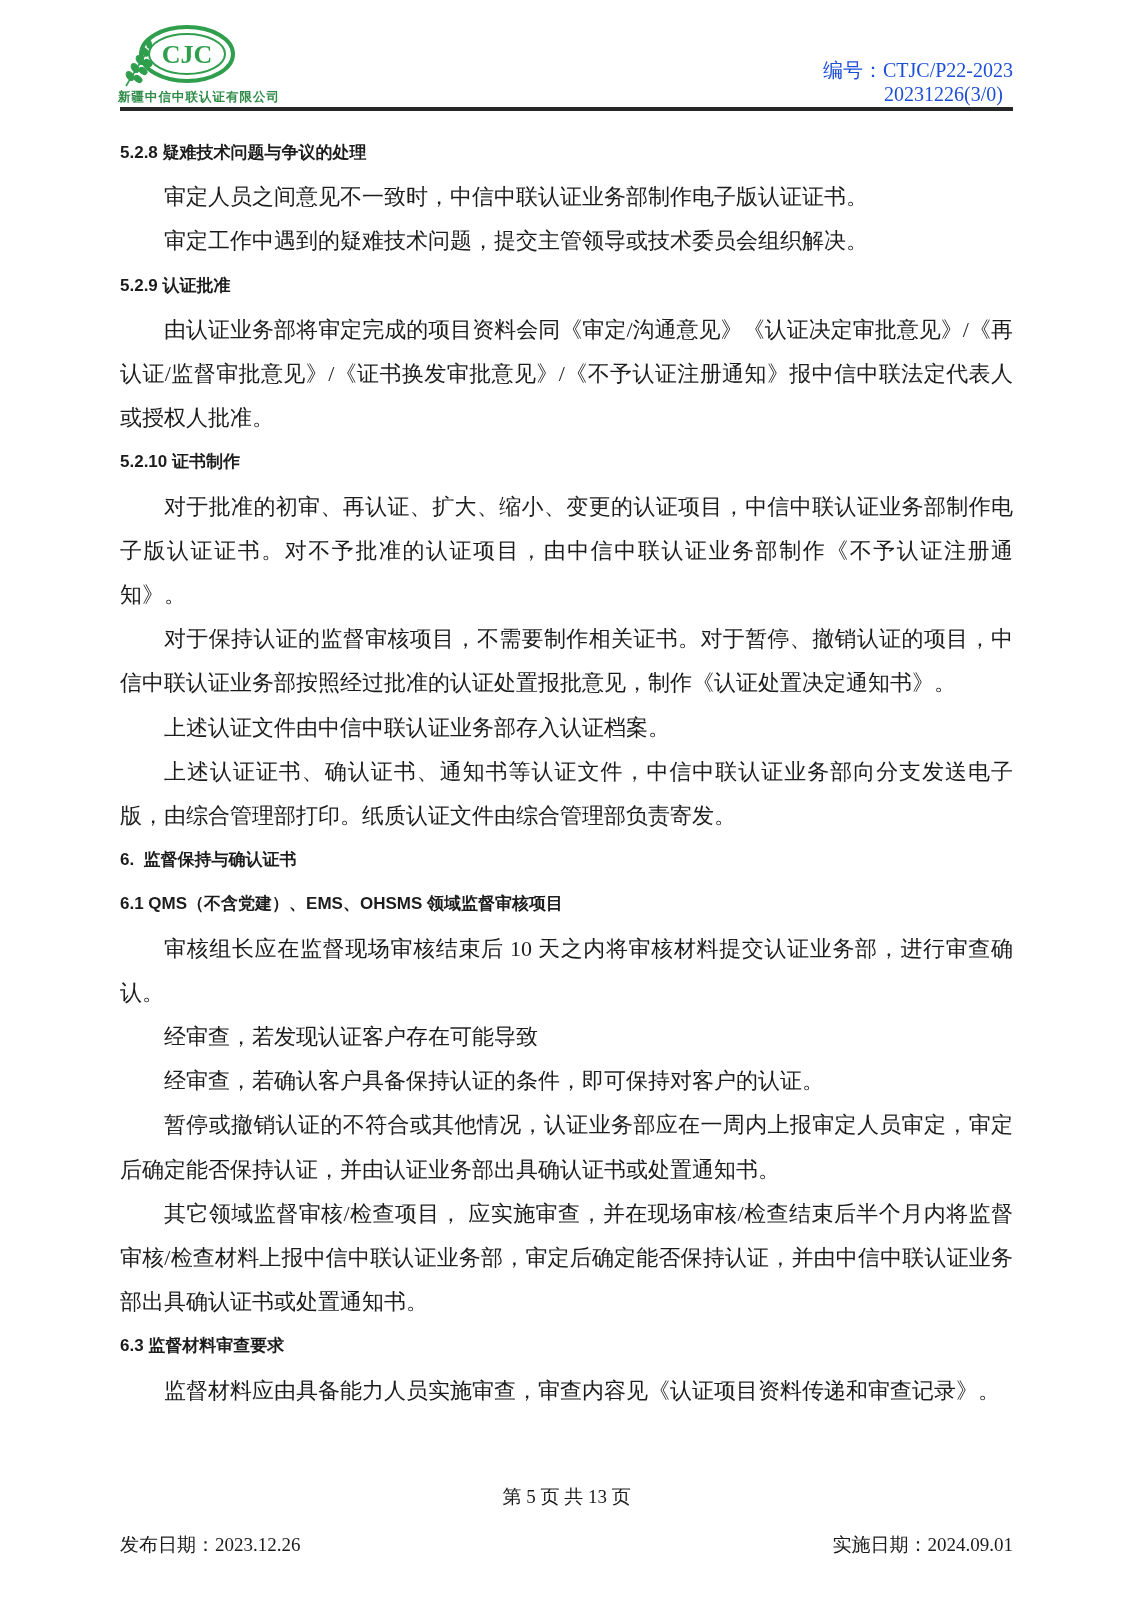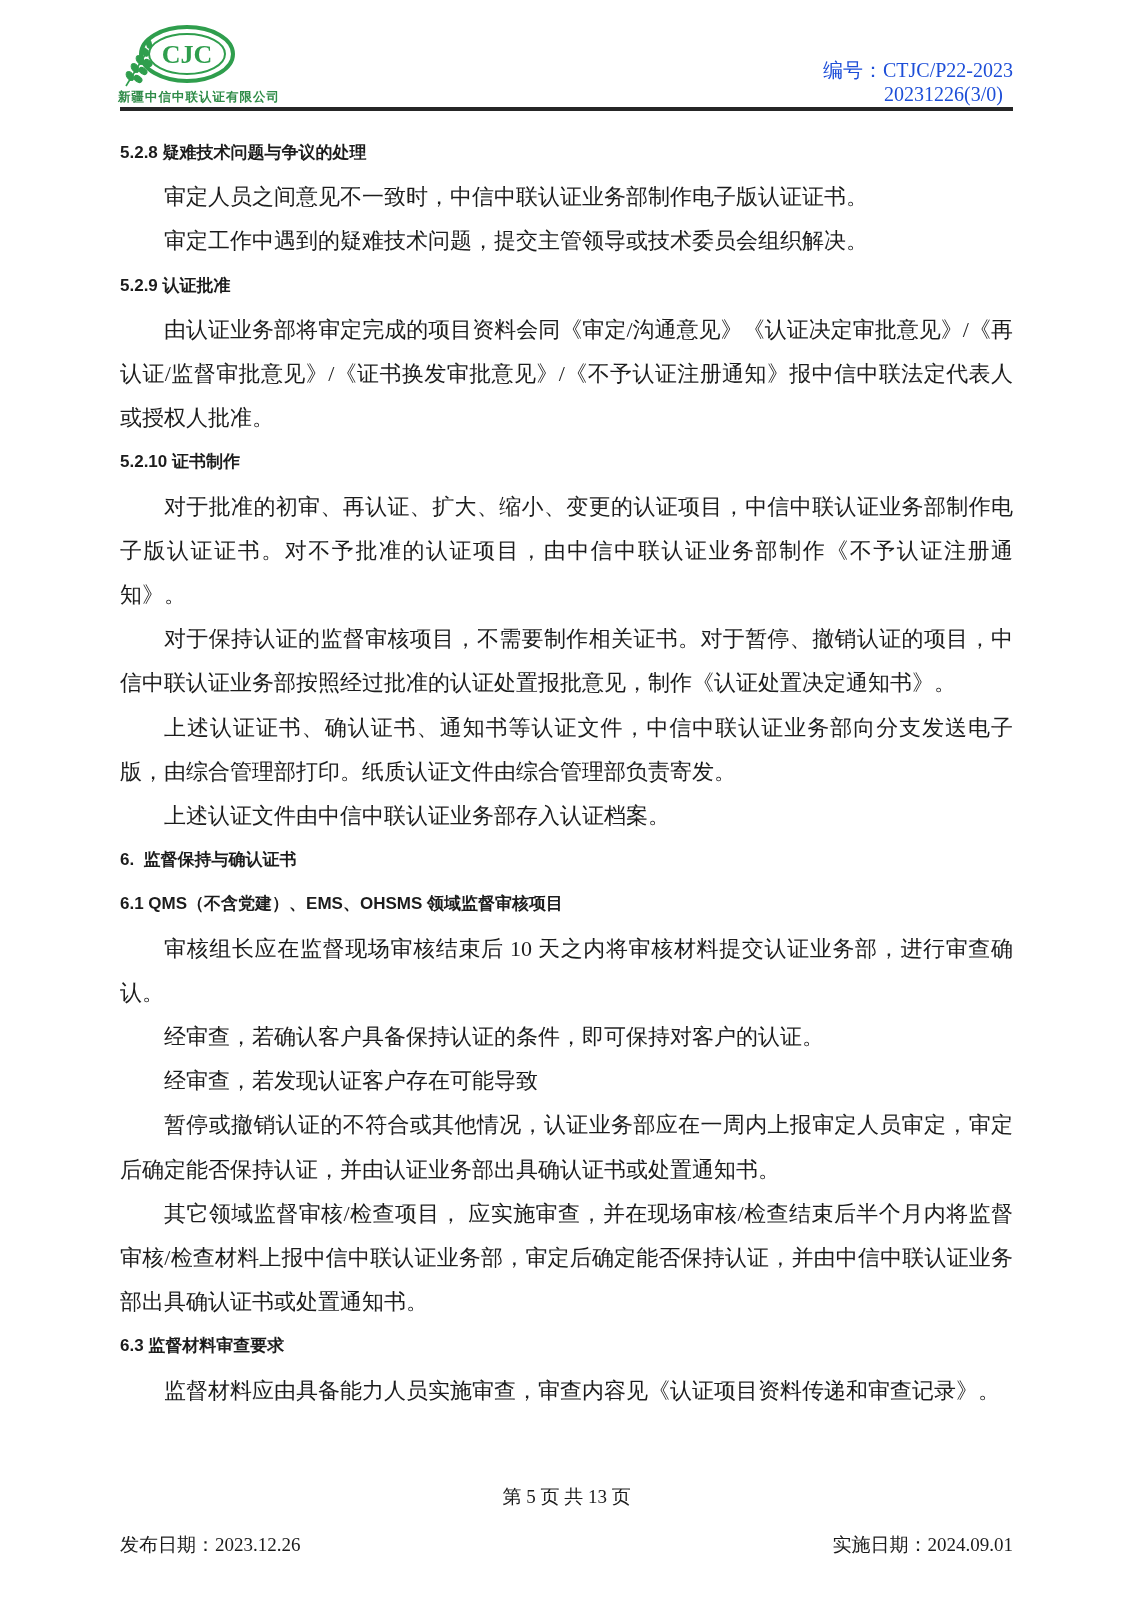--- a/index.html
+++ b/index.html
@@ -95,27 +95,27 @@
 
   <div class="content">
     <div class="blk h first">5.2.8 疑难技术问题与争议的处理</div>
     <p class="blk p">审定人员之间意见不一致时，中信中联认证业务部制作电子版认证证书。</p>
     <p class="blk p">审定工作中遇到的疑难技术问题，提交主管领导或技术委员会组织解决。</p>
     <div class="blk h">5.2.9 认证批准</div>
     <p class="blk p">由认证业务部将审定完成的项目资料会同《审定/沟通意见》《认证决定审批意见》/《再认证/监督审批意见》/《证书换发审批意见》/《不予认证注册通知》报中信中联法定代表人或授权人批准。</p>
     <div class="blk h">5.2.10 证书制作</div>
     <p class="blk p">对于批准的初审、再认证、扩大、缩小、变更的认证项目，中信中联认证业务部制作电子版认证证书。对不予批准的认证项目，由中信中联认证业务部制作《不予认证注册通知》。</p>
     <p class="blk p">对于保持认证的监督审核项目，不需要制作相关证书。对于暂停、撤销认证的项目，中信中联认证业务部按照经过批准的认证处置报批意见，制作《认证处置决定通知书》。</p>
+    <p class="blk p">上述认证文件由中信中联认证业务部存入认证档案。</p>
     <p class="blk p">上述认证证书、确认证书、通知书等认证文件，中信中联认证业务部向分支发送电子版，由综合管理部打印。纸质认证文件由综合管理部负责寄发。</p>
-    <p class="blk p">上述认证文件由中信中联认证业务部存入认证档案。</p>
     <div class="blk h">6.  监督保持与确认证书</div>
     <div class="blk h">6.1 QMS（不含党建）、EMS、OHSMS 领域监督审核项目</div>
     <p class="blk p">审核组长应在监督现场审核结束后 10 天之内将审核材料提交认证业务部，进行审查确认。</p>
+    <p class="blk p">经审查，若发现认证客户存在可能导致</p>
     <p class="blk p">经审查，若确认客户具备保持认证的条件，即可保持对客户的认证。</p>
-    <p class="blk p">经审查，若发现认证客户存在可能导致</p>
     <p class="blk p">暂停或撤销认证的不符合或其他情况，认证业务部应在一周内上报审定人员审定，审定后确定能否保持认证，并由认证业务部出具确认证书或处置通知书。</p>
     <p class="blk p">其它领域监督审核/检查项目， 应实施审查，并在现场审核/检查结束后半个月内将监督审核/检查材料上报中信中联认证业务部，审定后确定能否保持认证，并由中信中联认证业务部出具确认证书或处置通知书。</p>
     <div class="blk h">6.3 监督材料审查要求</div>
     <p class="blk p">监督材料应由具备能力人员实施审查，审查内容见《认证项目资料传递和审查记录》。</p>
   </div>
 
   <div class="footer">
     <span class="center">第 5 页 共 13 页</span>
     <span class="left">发布日期：2023.12.26</span>
     <span class="right">实施日期：2024.09.01</span>

